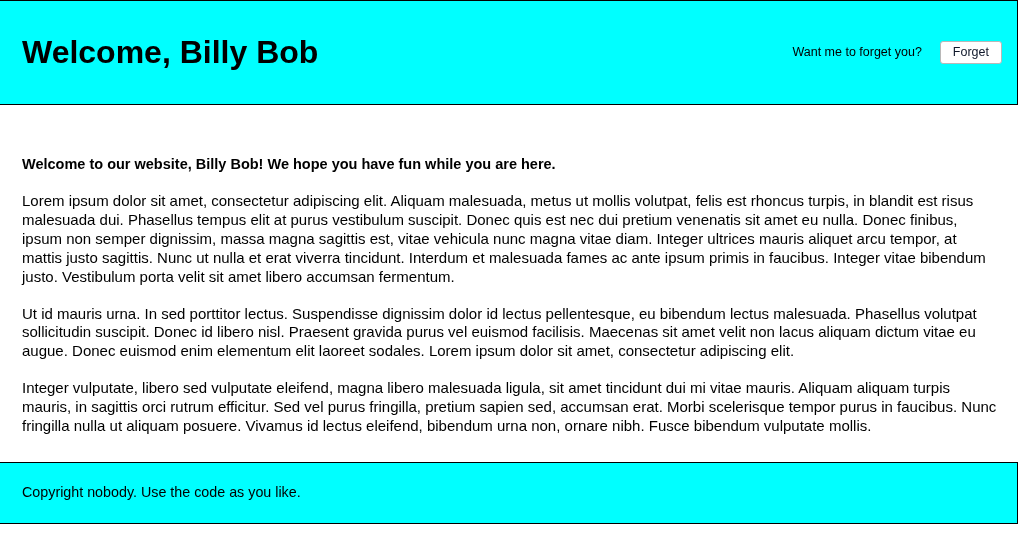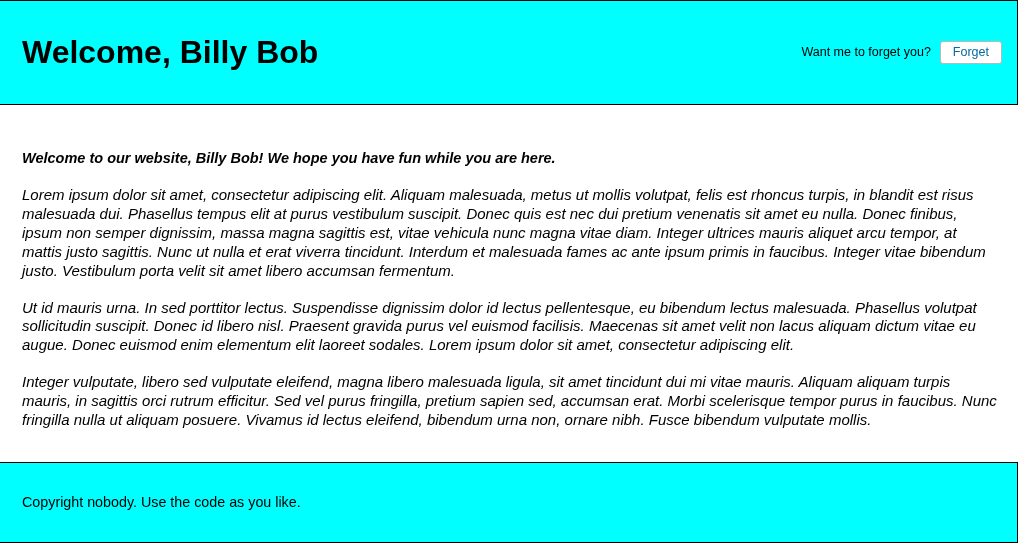--- a/index.html
+++ b/index.html
@@ -45,53 +45,52 @@
     font-weight: bold;
     line-height: 1.1;
     letter-spacing: 0px;
     margin: 0;
     white-space: nowrap;
   }
 
   .forget-wrap {
     display: flex;
     align-items: center;
-    gap: 9px;
+    gap: 18px;
     padding-right: 7px;
   }
 
   .forget-label {
     font-size: 12.5px;
     line-height: 1;
     white-space: nowrap;
   }
 
   .forget-button {
     font-family: "Liberation Sans", sans-serif;
     font-size: 12.5px;
     line-height: 1;
-    color: #0369a1;
+    color: #0f172a;
     background: #ffffff;
     border: 1px solid #b8b8b8;
     border-radius: 3px;
     padding: 4px 12px 5px 12px;
     cursor: pointer;
     white-space: nowrap;
   }
 
   
   .main {
     position: absolute;
     left: 0px;
-    top: 105px;
+    top: 111px;
     width: 1024px;
     height: 357px;
     box-sizing: border-box;
     padding: 44px 26px 0 22px;
-    font-style: italic;
   }
 
   .lead {
     font-size: 14.5px;
     font-weight: bold;
     line-height: 1.25;
     margin: 0 0 19px 0;
   }
 
   .body-copy {
@@ -103,21 +102,21 @@
   .body-copy:last-child {
     margin-bottom: 16px;
   }
 
   
   .footer {
     position: absolute;
     left: 0px;
     top: 462px;
     width: 1018px;
-    height: 81px;
+    height: 62px;
     box-sizing: border-box;
     background: #00ffff;
     border: 1px solid #000000;
     border-left: none;
     display: flex;
     align-items: center;
     padding: 0 0 0 22px;
   }
 
   .footer-text {

